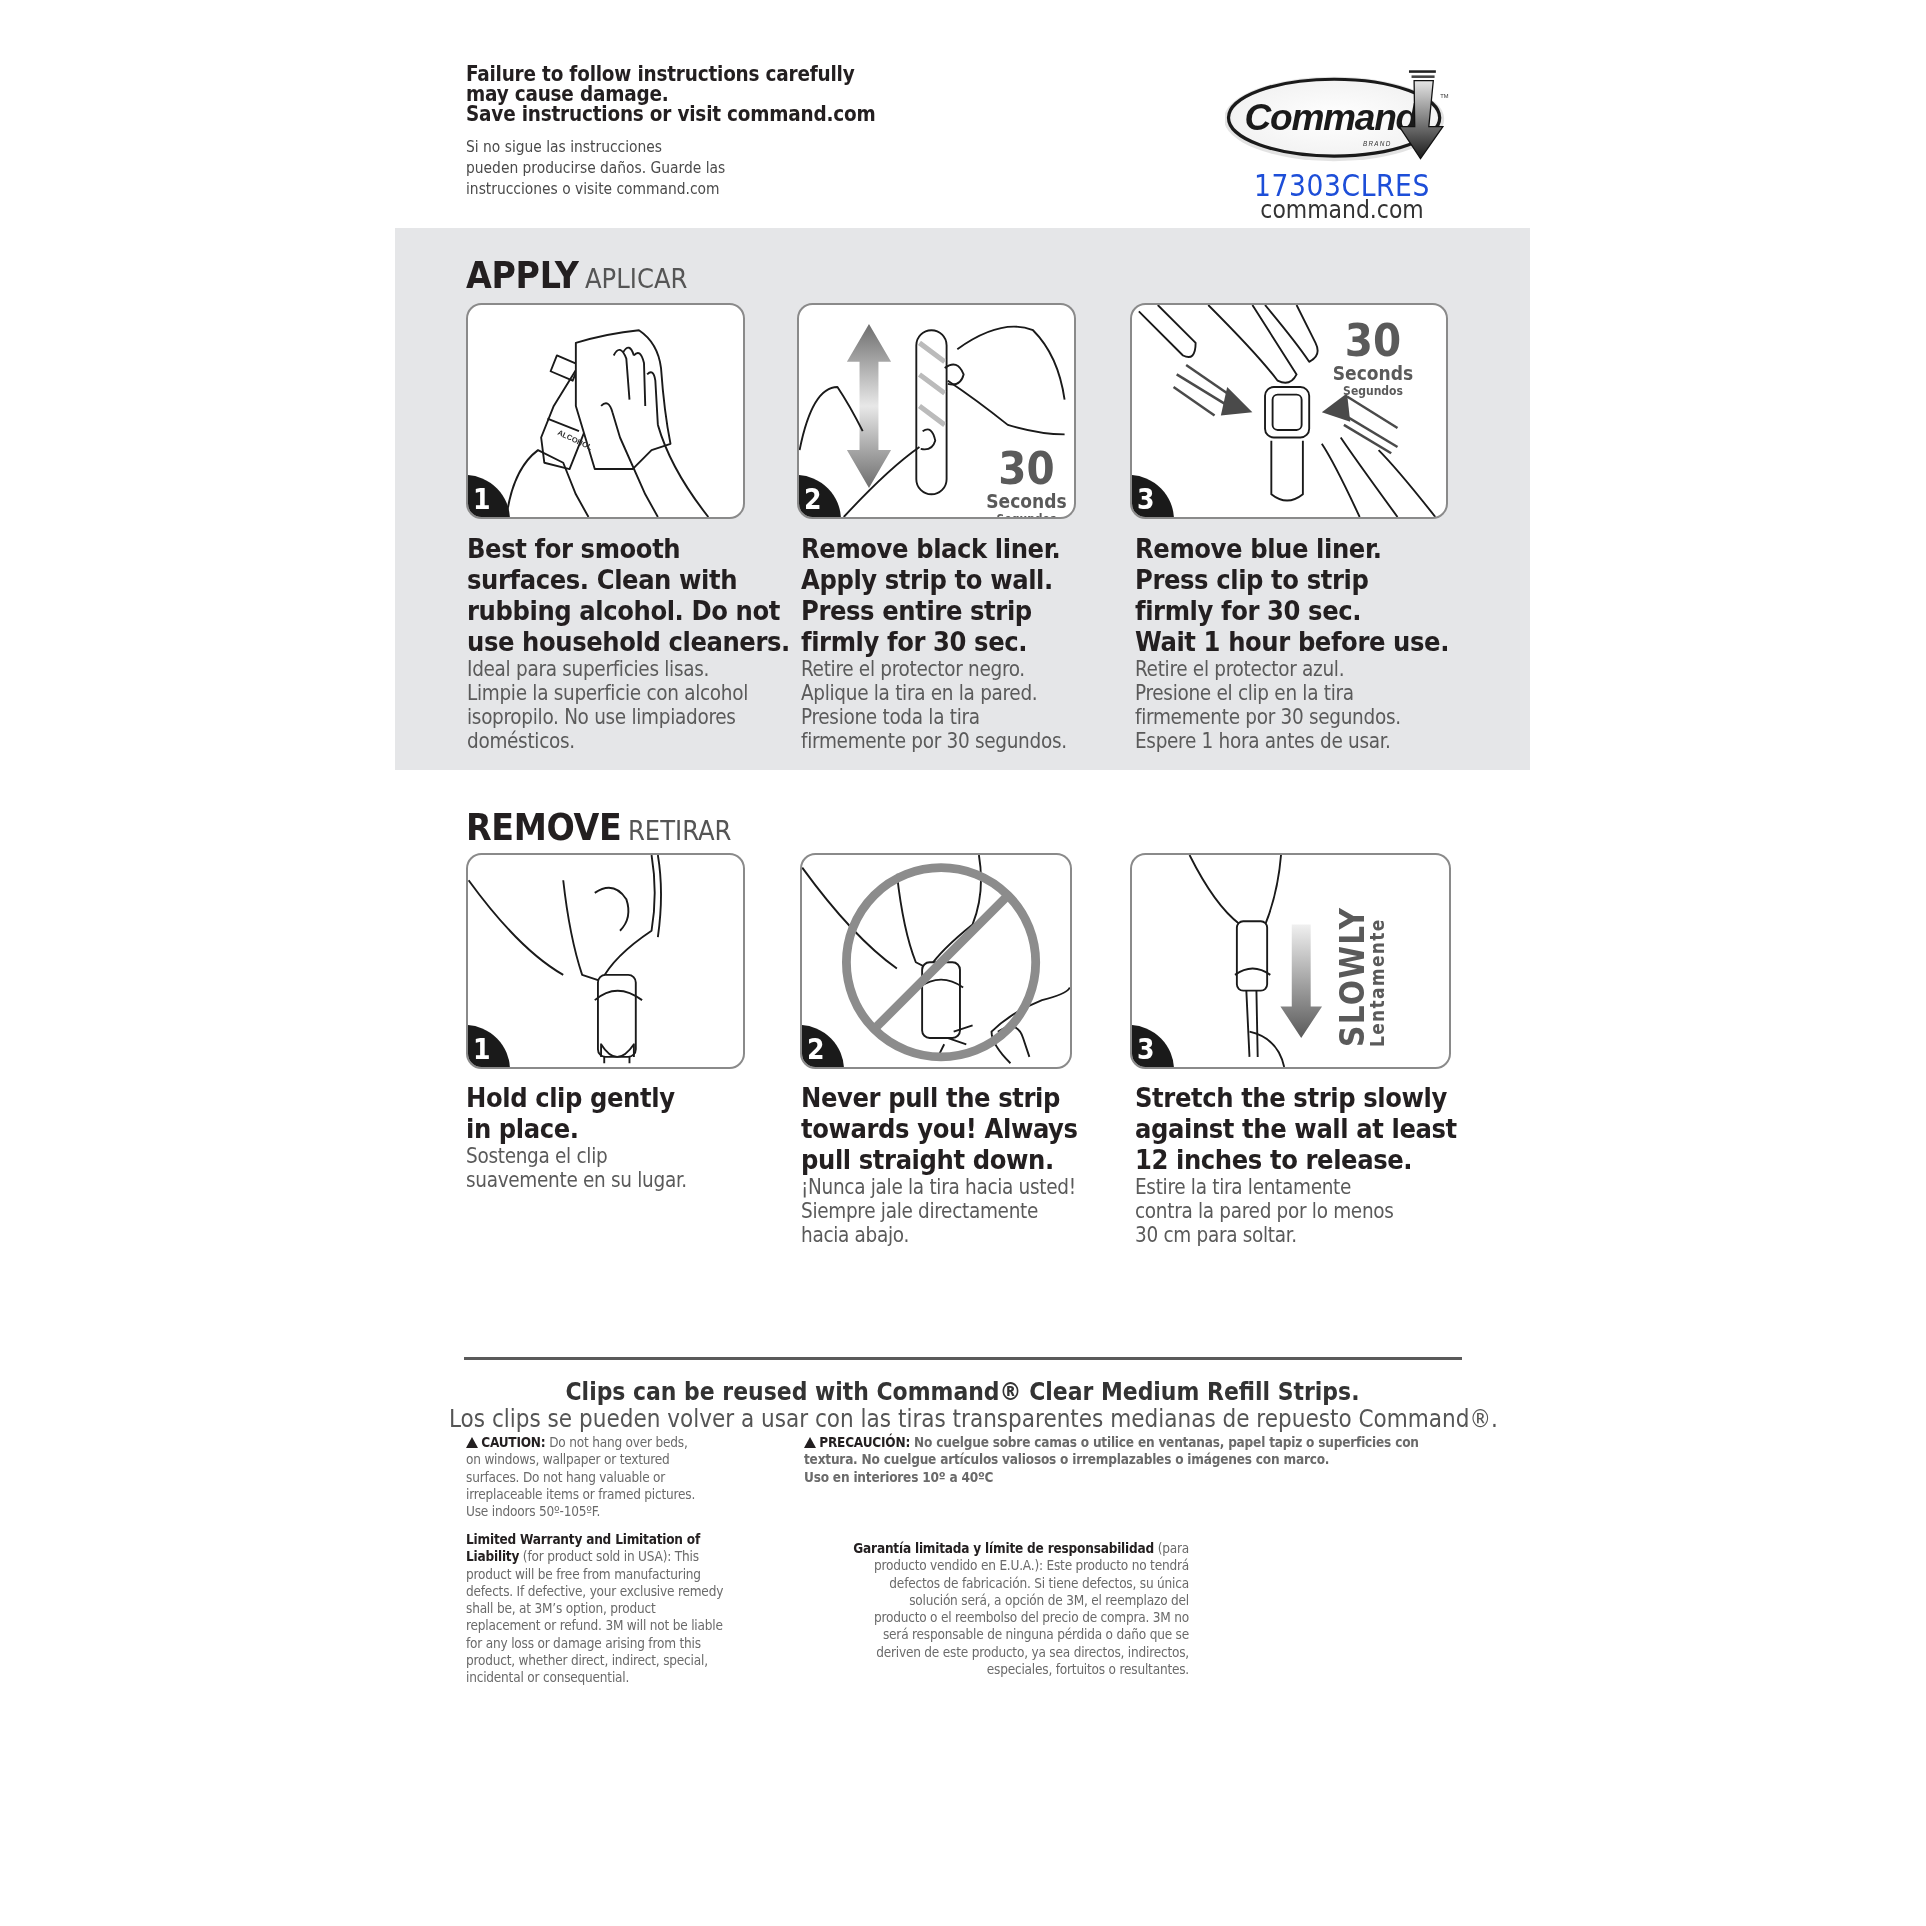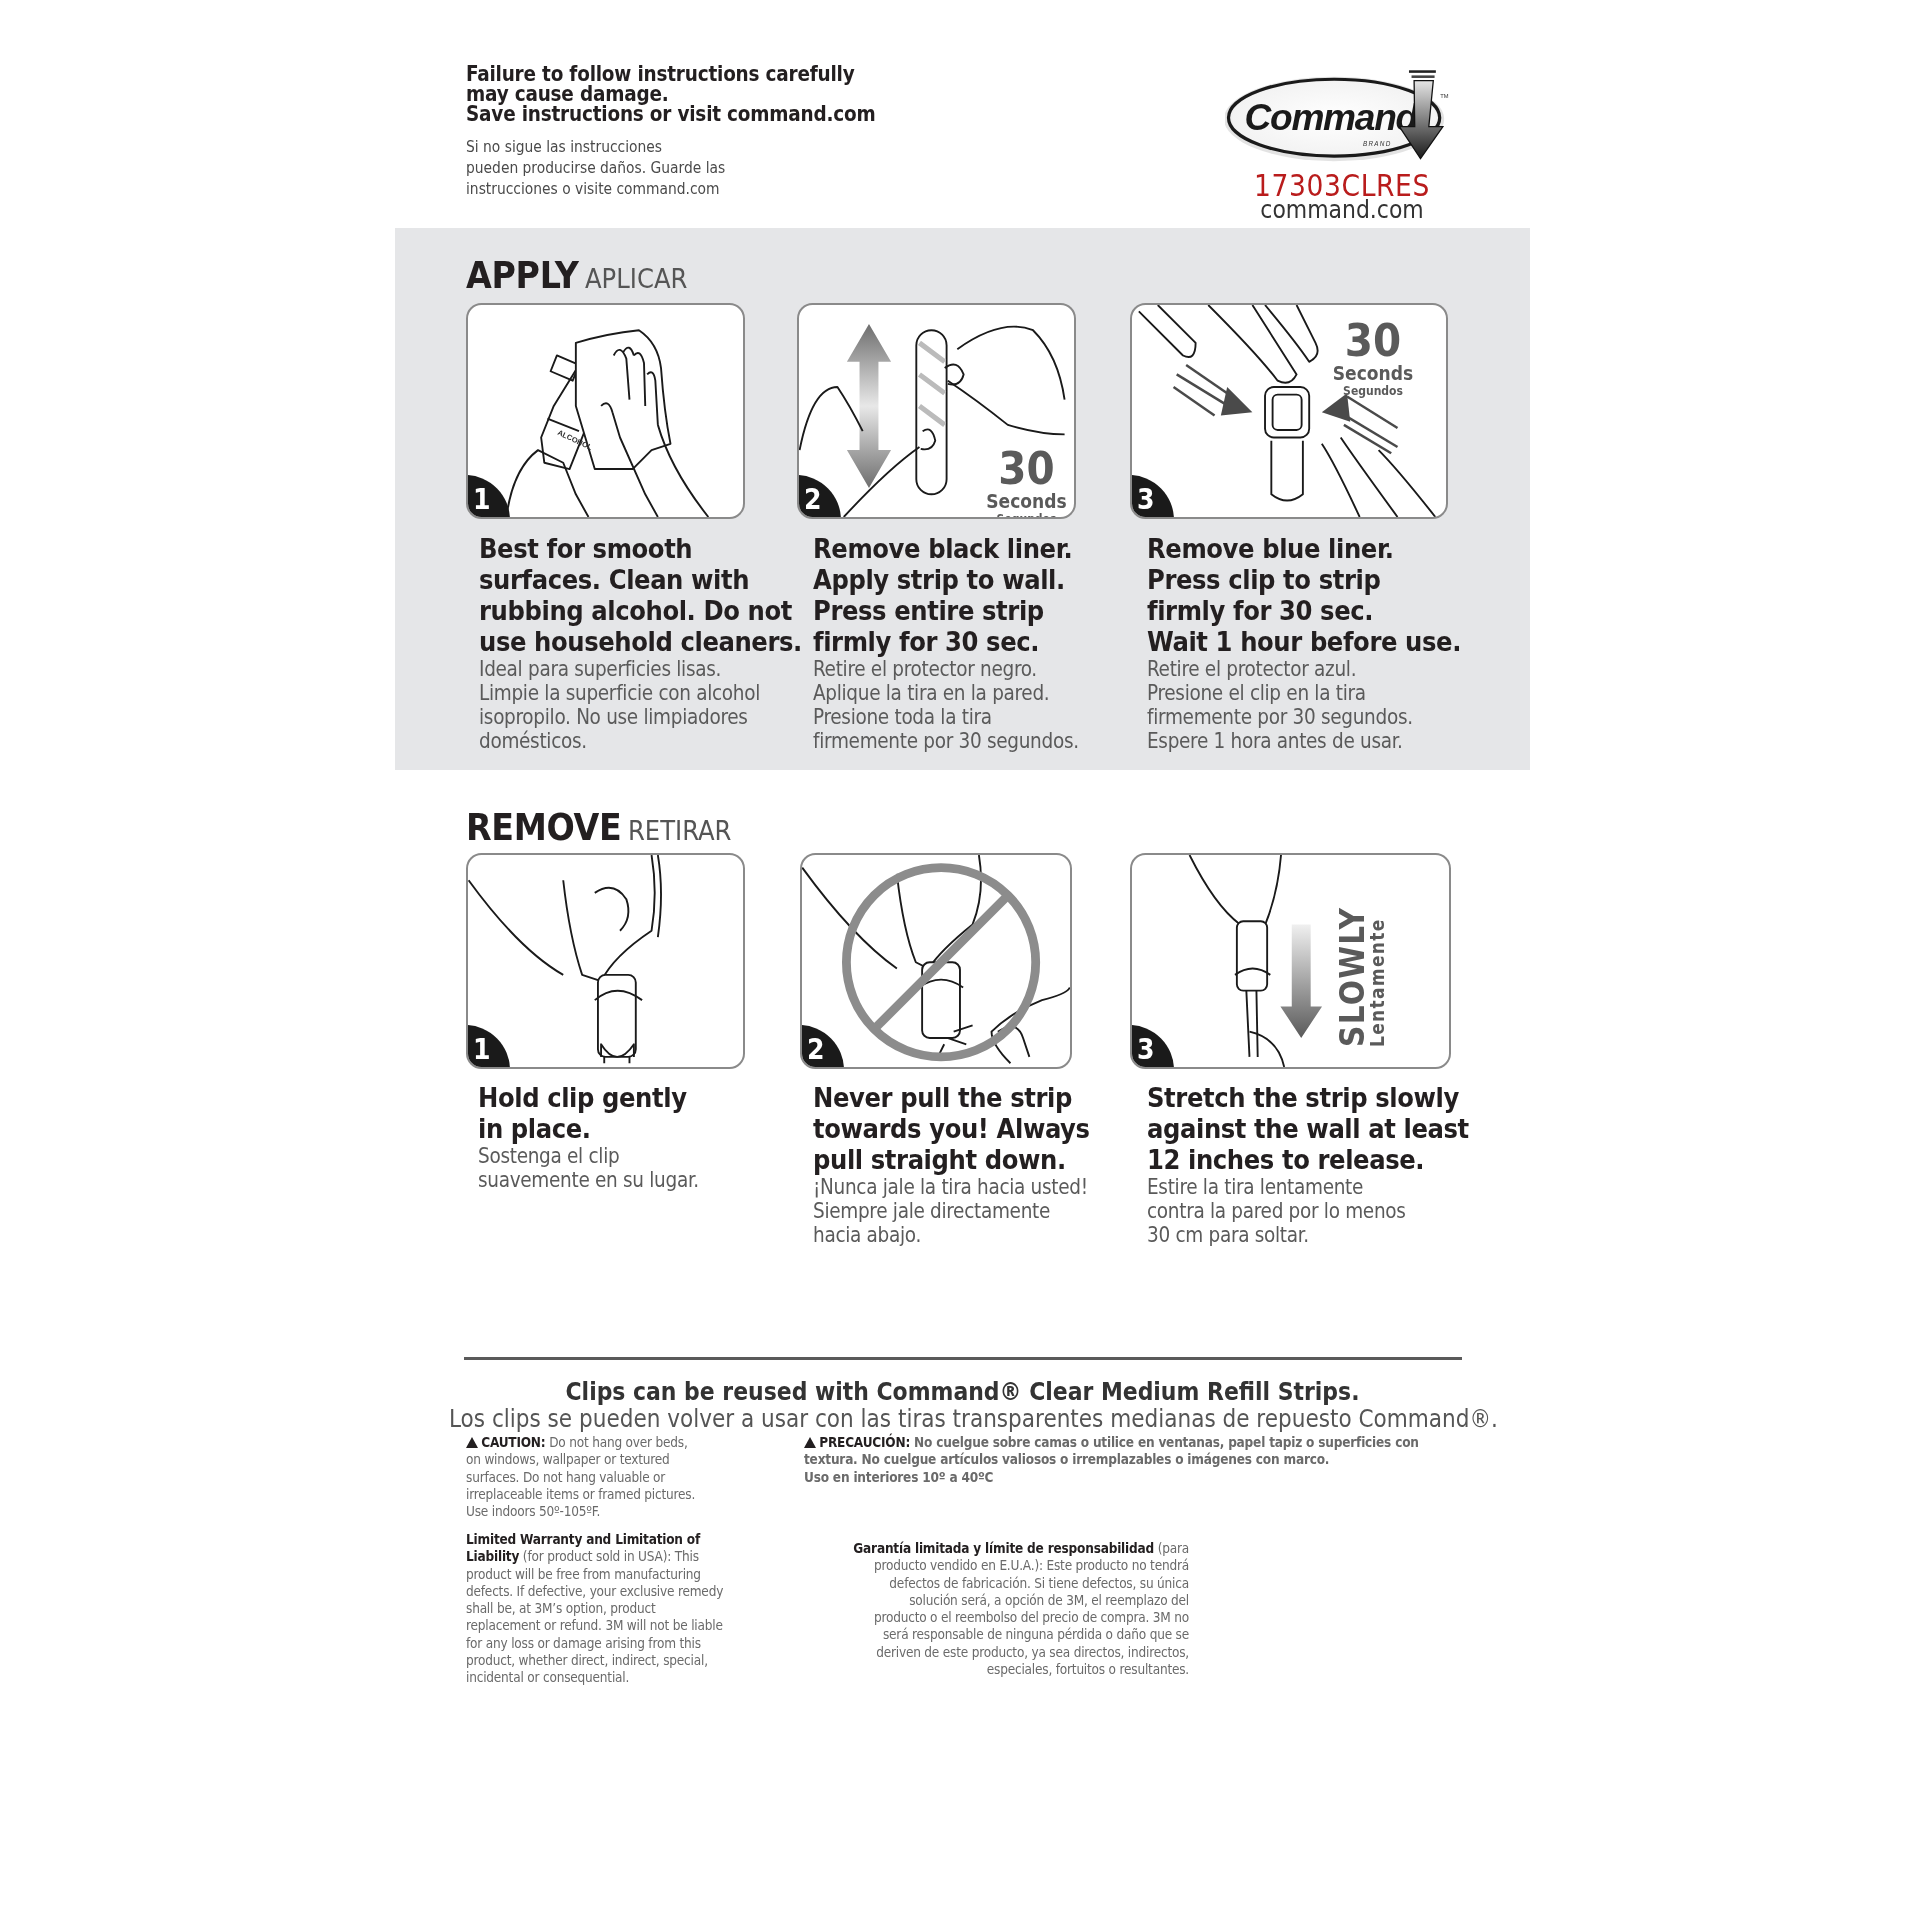--- a/index.html
+++ b/index.html
@@ -7,35 +7,35 @@
          font-family: "DejaVu Sans Condensed", "Liberation Sans Narrow", "Liberation Sans", sans-serif; color: #231f20; }
   .abs { position: absolute; }
 
   
   .warn-en { left: 466px; top: 64px; width: 514px; font-weight: bold; font-size: 20.5px; line-height: 20px; color: #231f20; letter-spacing: -0.2px; }
   .warn-en div { white-space: nowrap; }
   .warn-es { left: 466px; top: 137px; width: 385px; font-size: 15.4px; line-height: 21px; color: #4a4a4a; }
   .warn-es div { white-space: nowrap; }
 
   .logo { left: 1225px; top: 69px; width: 231px; height: 96px; }
-  .sku { left: 1220px; top: 170px; width: 244px; text-align: center; font-size: 29.5px; color: #b91c1c; letter-spacing: 0.6px; line-height: 32px; }
+  .sku { left: 1220px; top: 170px; width: 244px; text-align: center; font-size: 29.5px; color: #1d4ed8; letter-spacing: 0.6px; line-height: 32px; }
   .site { left: 1220px; top: 197px; width: 244px; text-align: center; font-size: 24.4px; color: #333; line-height: 26px; }
 
   
   .apply-bg { left: 395px; top: 228px; width: 1135px; height: 542px; background: #e5e6e8; }
   .sec-title { font-weight: bold; font-size: 37px; color: #231f20; letter-spacing: -0.3px; line-height: 53px; white-space: nowrap; }
   .sec-sub { font-weight: normal; font-size: 27px; color: #555; margin-left: 6.4px; letter-spacing: 0; }
 
   .card { background: #ffffff; border: 2.6px solid #8a8a8a; border-radius: 15.4px; overflow: hidden; box-sizing: border-box; }
   .card svg.art { position: absolute; left: 0; top: 0; width: 100%; height: 100%; }
   .badge { position: absolute; left: -2.6px; bottom: -2.6px; width: 45px; height: 45px; background: #1a1a1a; border-top-right-radius: 45px; }
   .badge span { position: absolute; left: 7.7px; bottom: 3.9px; color: #fff; font-weight: bold; font-size: 28px; line-height: 32px; }
 
   .step-en { font-weight: bold; font-size: 27px; line-height: 31px; color: #231f20; letter-spacing: -0.4px; }
-  .step-en div, .step-es div { white-space: nowrap; margin-left: 12px; }
+  .step-en div, .step-es div { white-space: nowrap; }
   .step-es { font-size: 20.5px; line-height: 24px; color: #5a5a5a; letter-spacing: -0.3px; }
 
   .timer { position: absolute; text-align: center; color: #5a5a5a; font-weight: bold; }
   .timer .n { font-size: 45px; line-height: 45px; }
   .timer .s { font-size: 19px; line-height: 20.5px; }
   .timer .g { font-size: 12px; line-height: 15.4px; }
 
   
   .rule { left: 464px; top: 1357px; width: 998px; height: 3.2px; background: #5a5a5a; }
   .reuse-en { left: 449px; top: 1378px; width: 1027px; text-align: center; font-weight: bold; font-size: 24.4px; line-height: 28px; color: #333; white-space: nowrap; }

